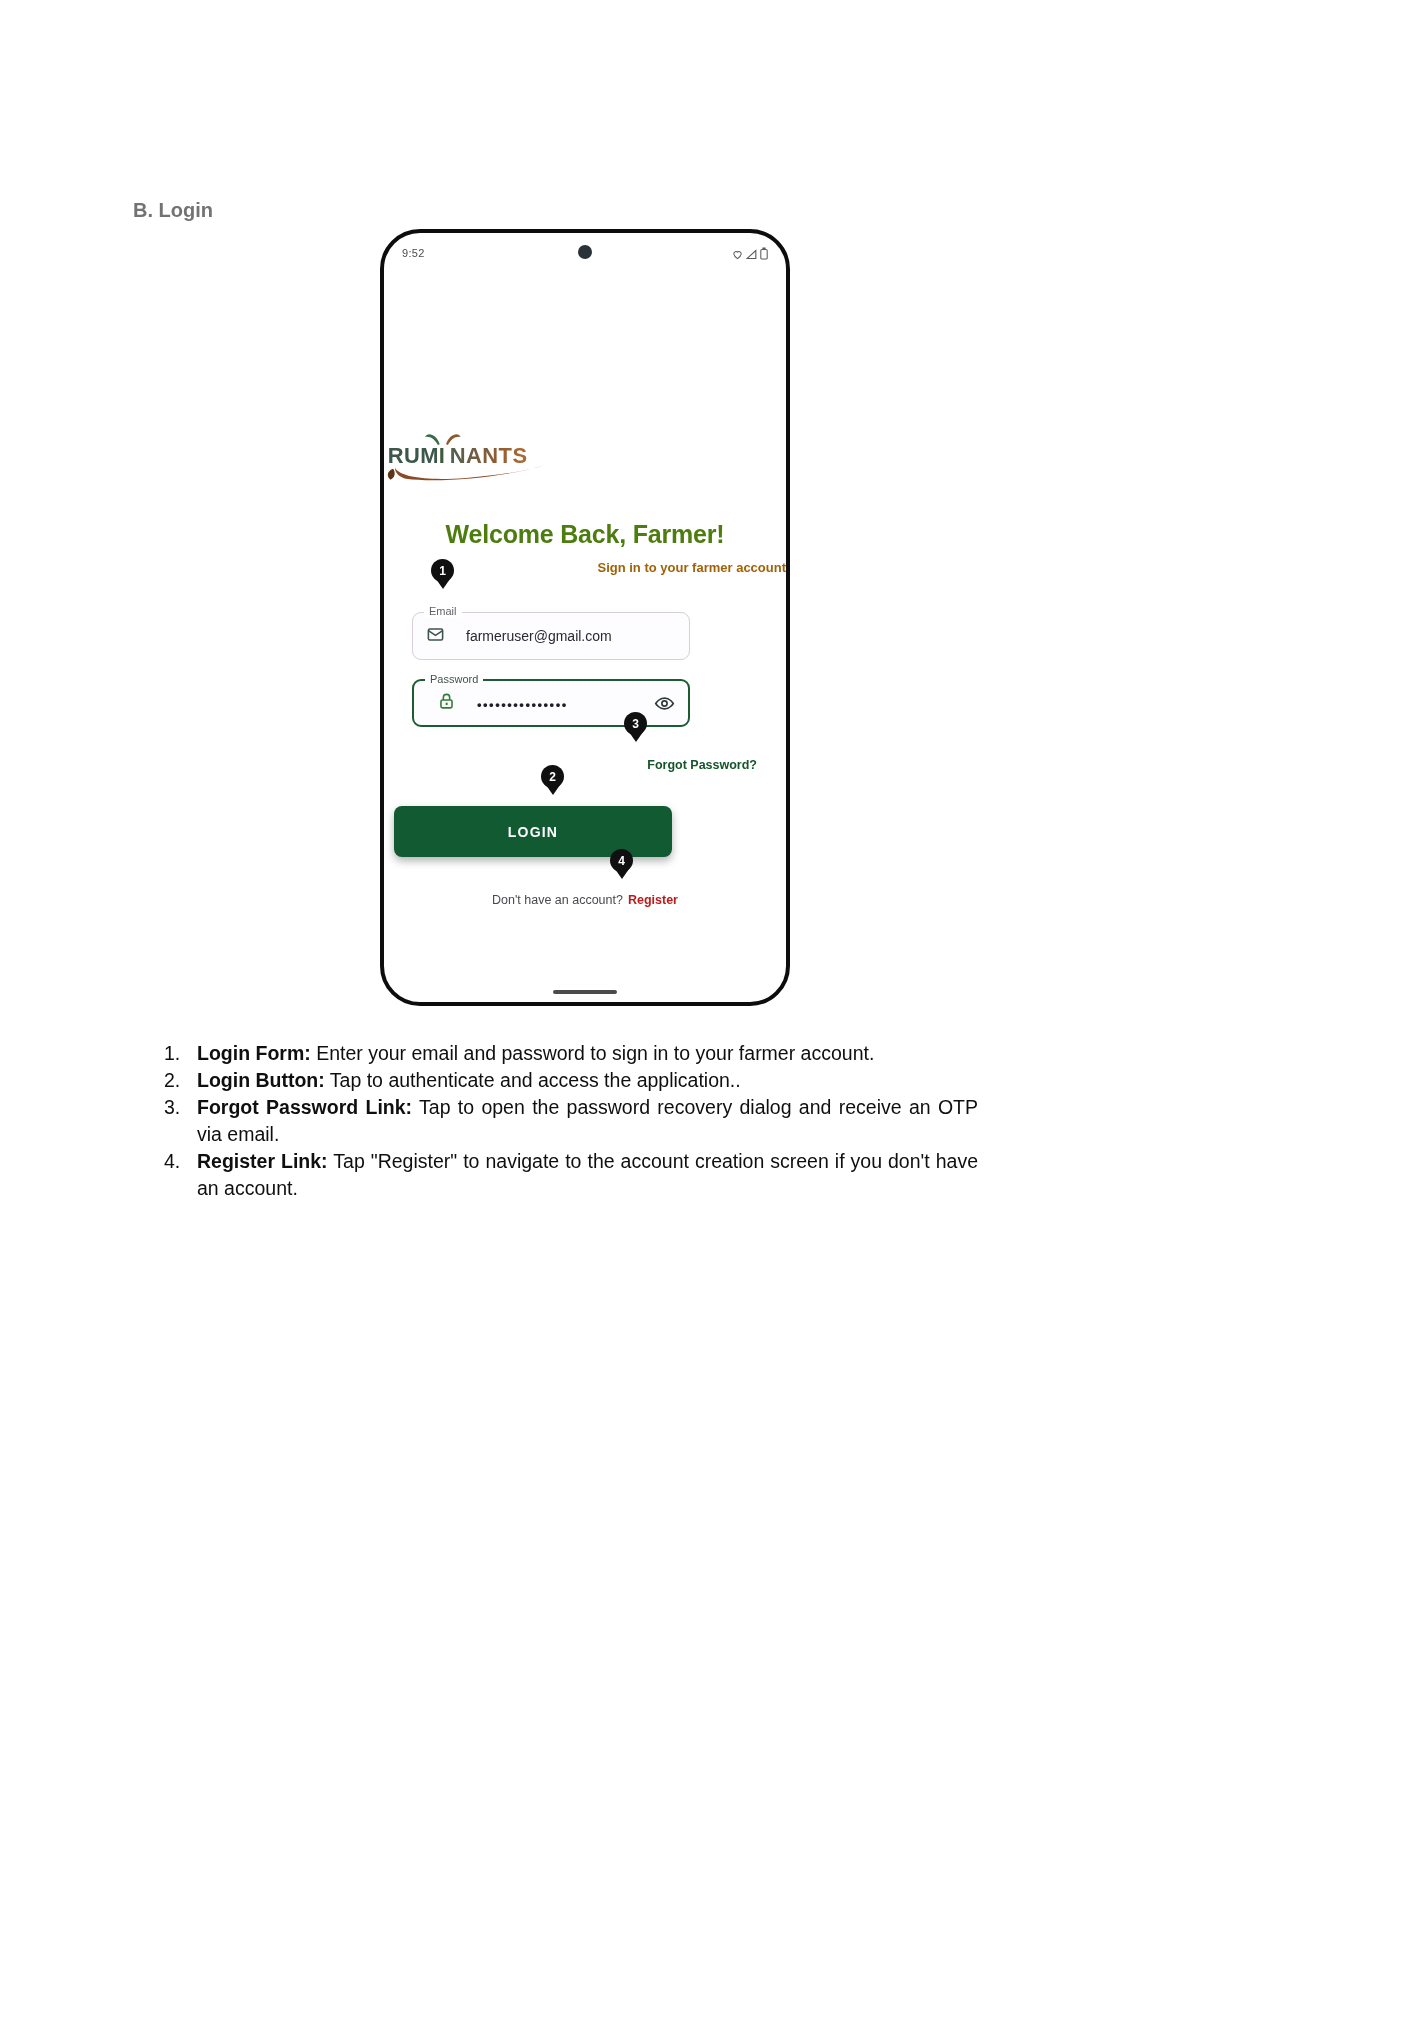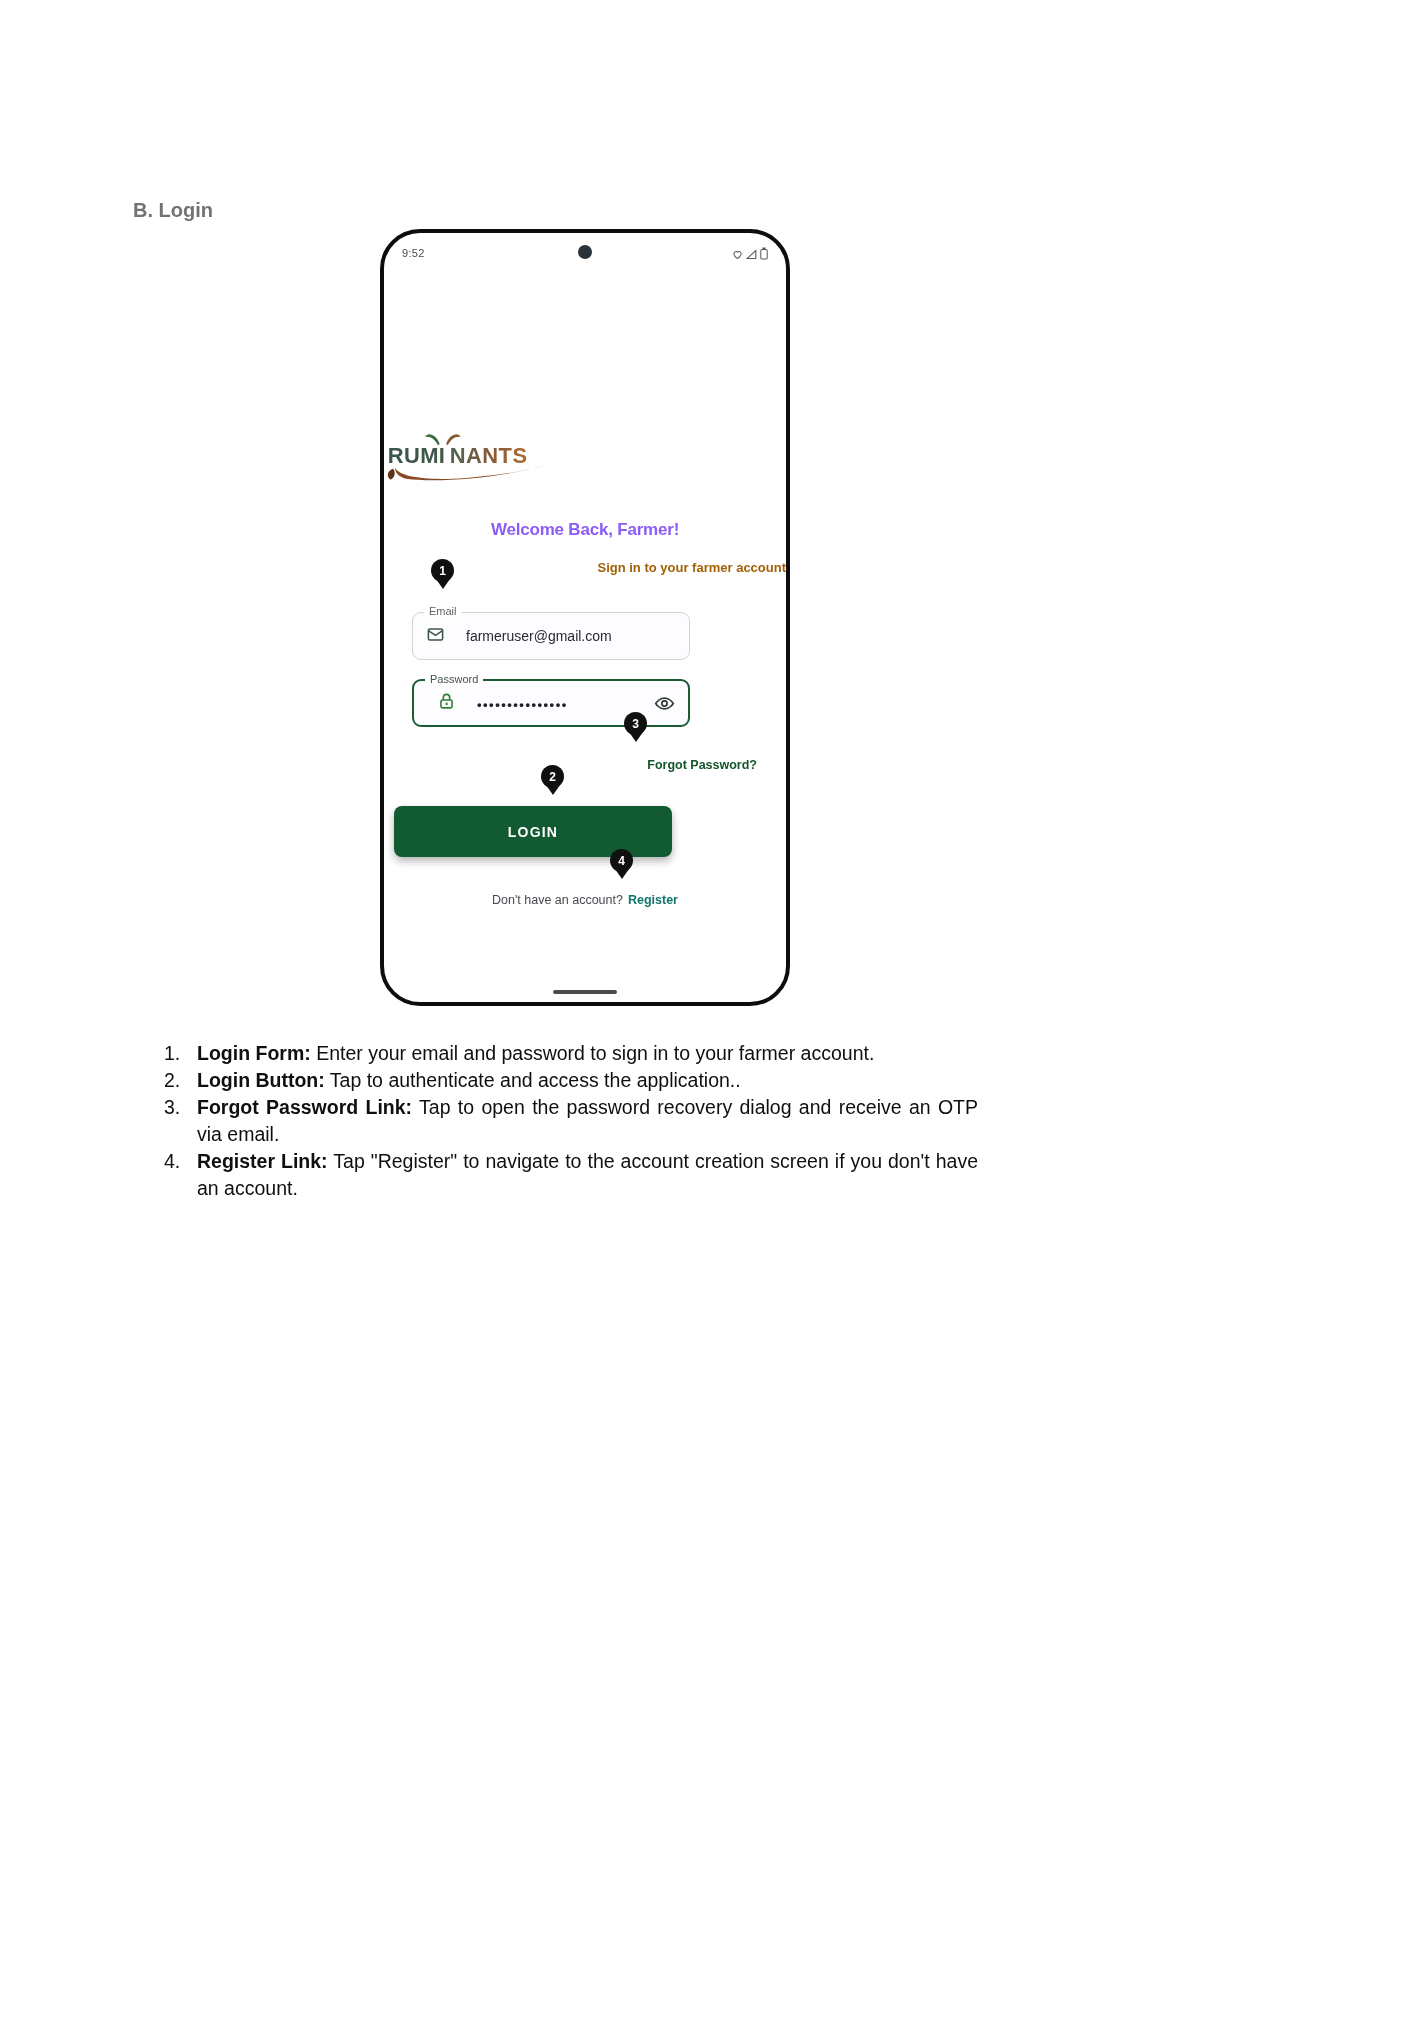--- a/index.html
+++ b/index.html
@@ -30,21 +30,21 @@
   }
   .status-icons {
     position:absolute; right:18px; top:13px; display:flex; align-items:center; gap:3px;
   }
 
   .logo-wrap { position:absolute; top:193px; left:0; width:100%; text-align:left; }
   .logo-wrap svg { display:inline-block; }
 
   .welcome-title {
     position:absolute; top:287px; left:0; width:100%; text-align:center;
-    font-size:17px; font-weight:700; color:#8b5cf6; letter-spacing:-0.2px;
+    font-size:25px; font-weight:700; color:#4d7c0f; letter-spacing:-0.2px;
   }
   .subtitle {
     position:absolute; top:327px; left:0; width:100%; text-align:right;
     font-size:13px; font-weight:600; color:#a16207;
   }
 
   
   .marker {
     position:absolute; width:23px; height:23px; border-radius:50%;
     background:#101010; color:#fff; z-index:6;
@@ -88,21 +88,21 @@
     background:#115a32; border:none; border-radius:8px; cursor:pointer;
     color:#ffffff; font-family:"Liberation Sans", sans-serif;
     font-size:14px; font-weight:700; letter-spacing:1.2px;
     box-shadow:0 4px 8px rgba(0,0,0,.30);
   }
 
   .register-row {
     position:absolute; top:660px; left:0; width:100%; text-align:center;
     font-size:12.5px; color:#4d4750;
   }
-  .register-link { font-weight:700; color:#0f766e; text-decoration:none; margin-left:5px; }
+  .register-link { font-weight:700; color:#b91c1c; text-decoration:none; margin-left:5px; }
 
   .home-indicator {
     position:absolute; bottom:8px; left:50%; transform:translateX(-50%);
     width:64px; height:4px; border-radius:2px; background:#4b4b4b;
   }
 
   
   .annotations { position:absolute; left:164px; top:1040px; width:814px; }
   .ann-item { display:flex; font-size:19.5px; line-height:27px; color:#0f0f0f; }
   .ann-num  { width:33px; flex:none; }

